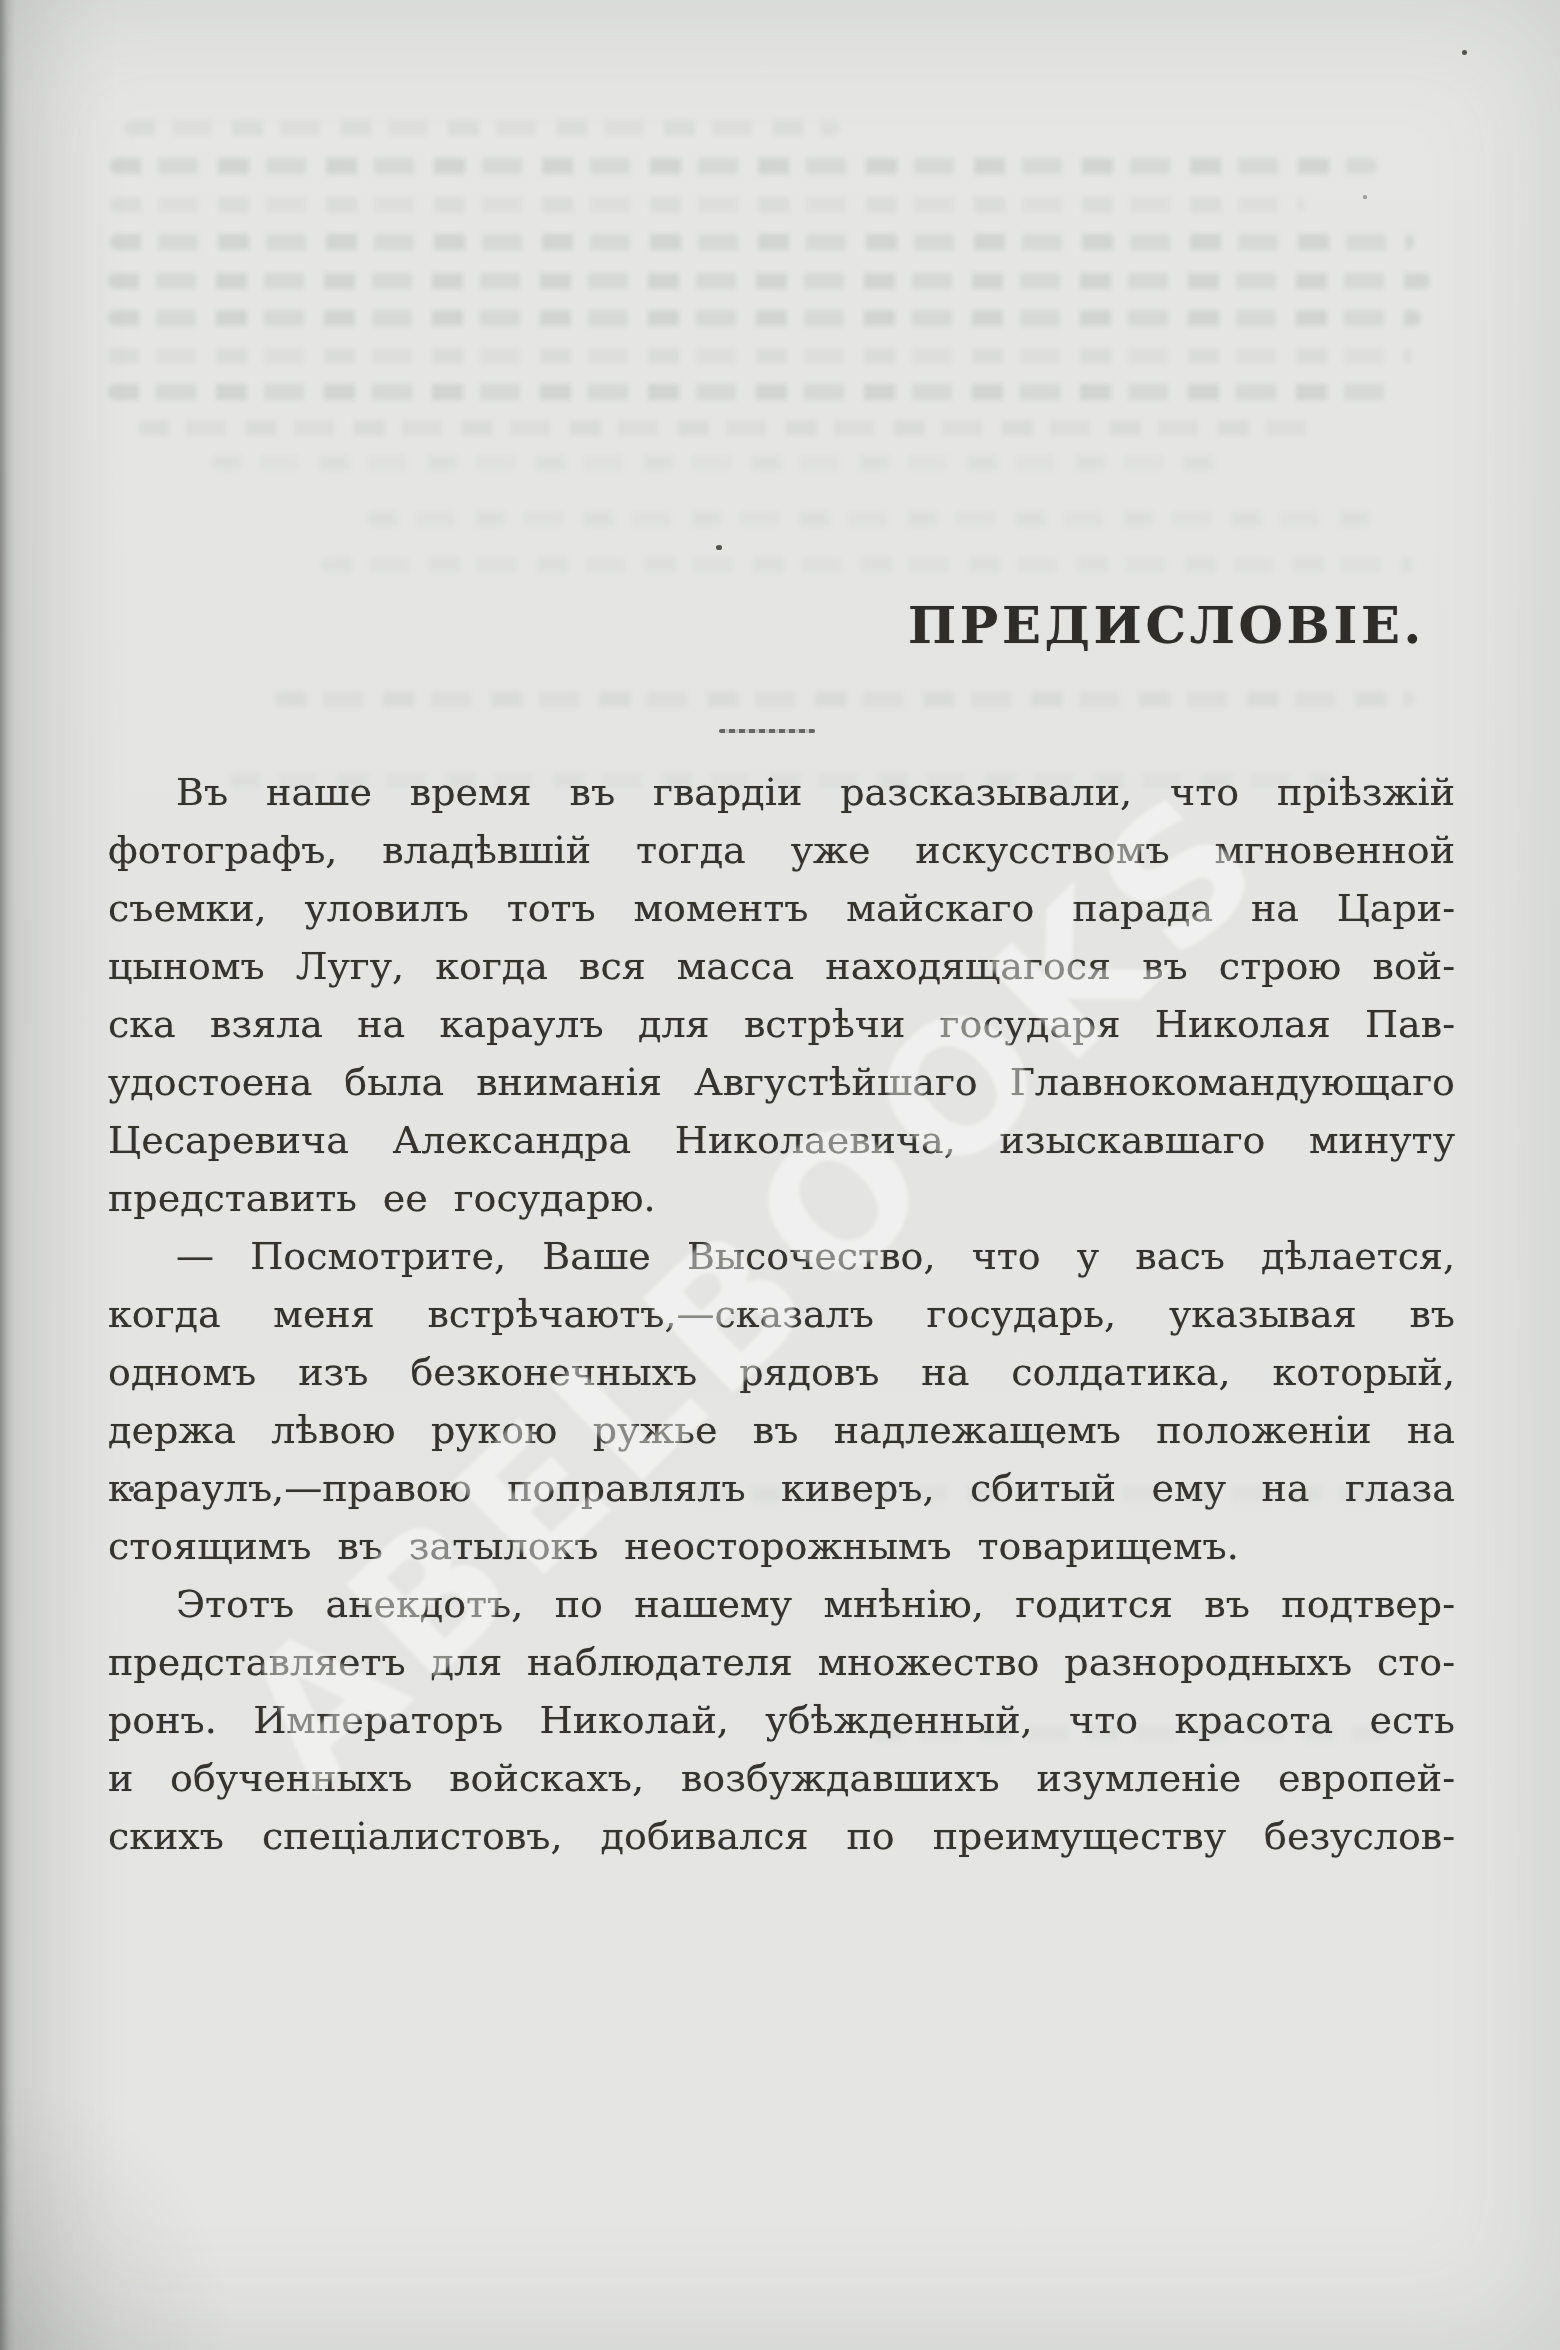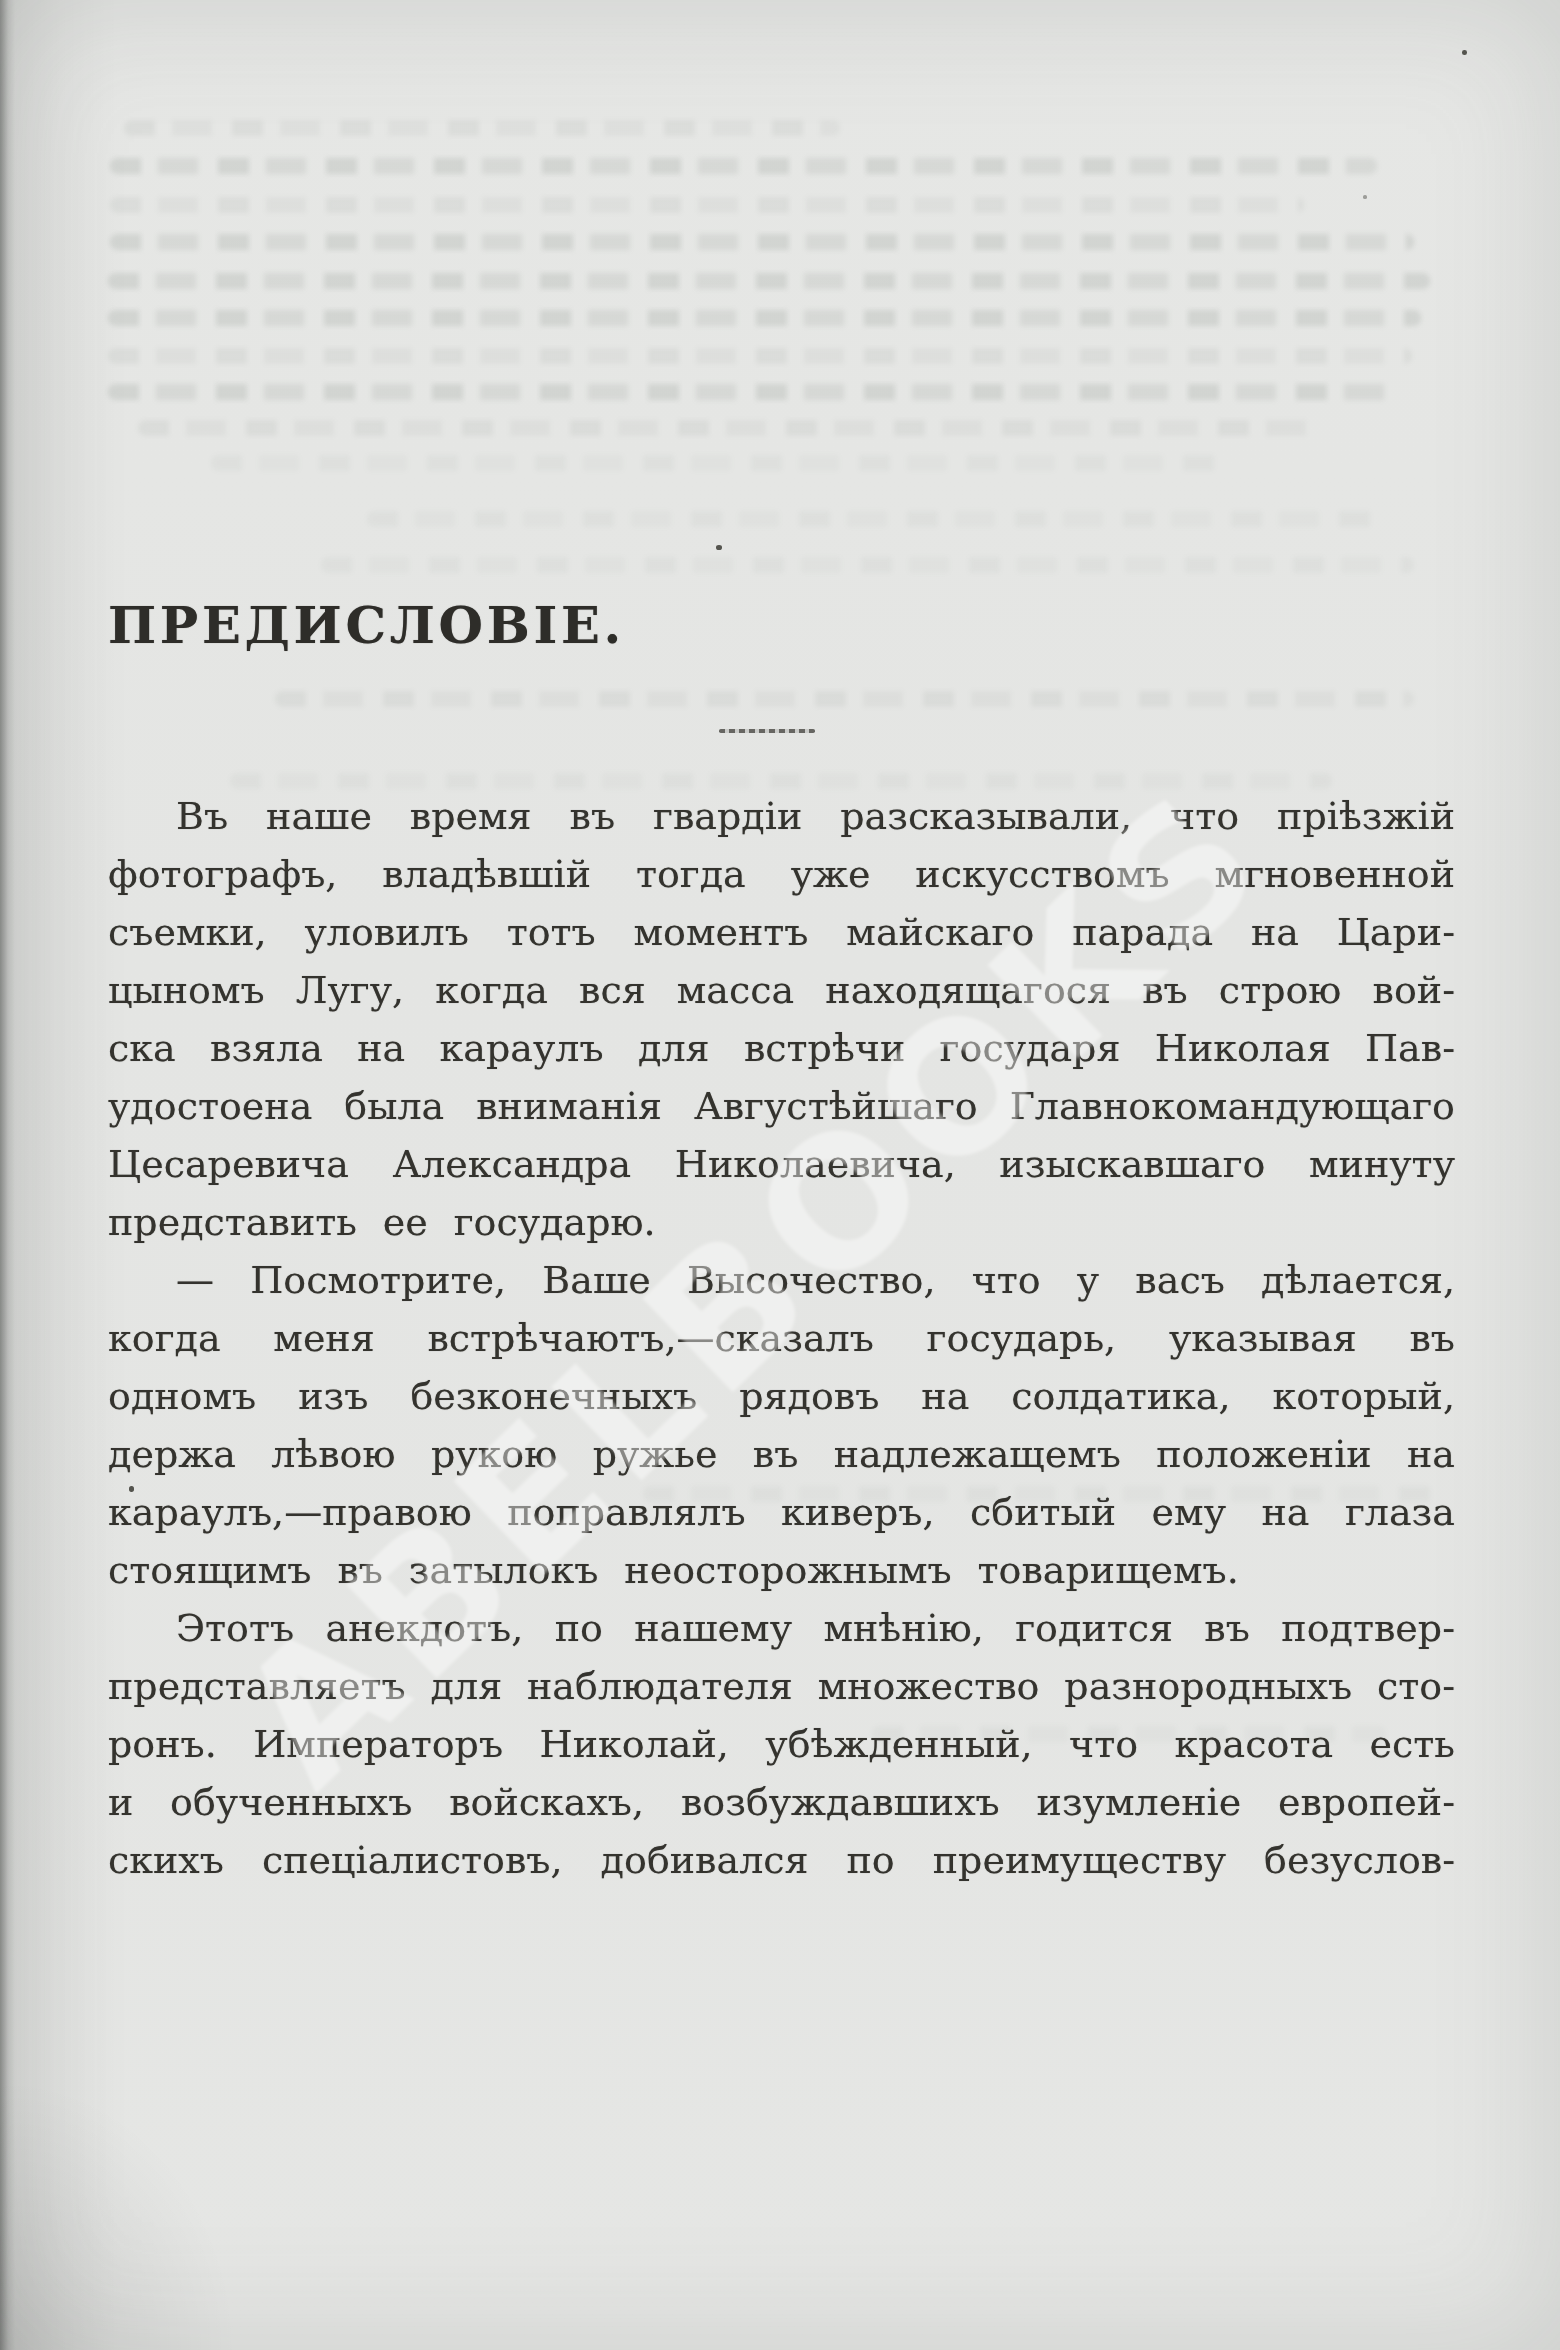--- a/index.html
+++ b/index.html
@@ -19,37 +19,37 @@
   .vignette{position:absolute;inset:0;box-shadow:inset 0 0 129px rgba(90,92,88,.18);}
   .speck{position:absolute;border-radius:50%;background:#54544e;}
 
   
   .ghost{position:absolute;height:15.6px;border-radius:7.3px;filter:blur(2.8px);
     background:repeating-linear-gradient(90deg,rgba(116,126,118,.17) 0 31px,rgba(116,126,118,0) 31px 48px,rgba(116,126,118,.13) 48px 88px,rgba(116,126,118,0) 88px 108px);}
   .ghost.faint{opacity:.55;}
   .ghost.fainter{opacity:.35;}
 
   
-  .title-wrap{position:absolute;left:108px;width:1317px;top:595px;text-align:left;}
+  .title-wrap{position:absolute;left:108px;width:1317px;top:595px;text-align:right;}
   .page-title{
     font-size:51px;font-weight:700;letter-spacing:3.7px;color:#2e2d29;margin:0;
     text-shadow:0 0 0.9px rgba(46,45,41,.55);
   }
   .divider{
     position:absolute;left:108px;width:1317px;top:719px;height:4.6px;text-align:center;
   }
   .divider-line{
     display:inline-block;width:96px;height:3.7px;
     background:repeating-linear-gradient(90deg,rgba(60,59,54,.75) 0 6.4px,rgba(60,59,54,.15) 6.4px 10px);
     border-radius:1.8px;
   }
 
   
   .text-block{position:absolute;left:108px;width:1347px;top:763px;color:#34332e;
-    text-shadow:0 0 0.9px rgba(52,51,46,.45);margin-top:24px;}
+    text-shadow:0 0 0.9px rgba(52,51,46,.45);}
   .line{
     height:58px;line-height:58px;font-size:38px;
     text-align:justify;text-align-last:justify;word-spacing:5.5px;white-space:nowrap;
   }
   .line.indent{text-indent:68px;}
   .line.end{text-align-last:left;word-spacing:13.8px;}
 
   
   .watermark{
     position:absolute;left:37px;top:1130px;width:1433px;height:312px;

